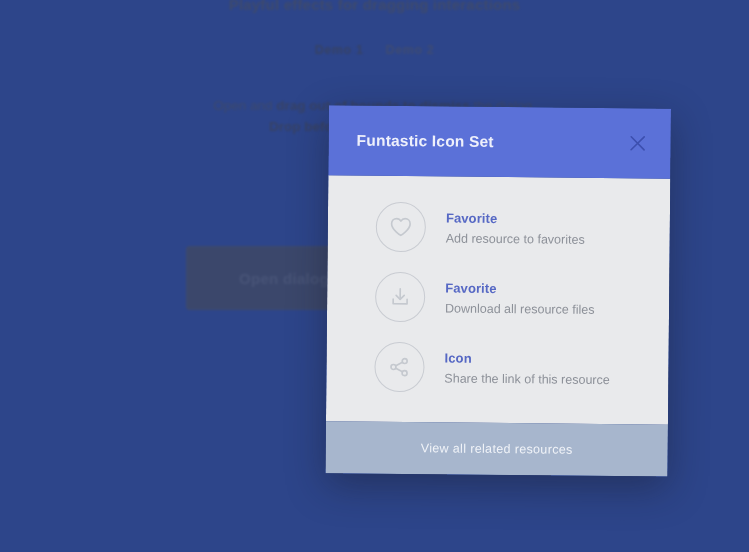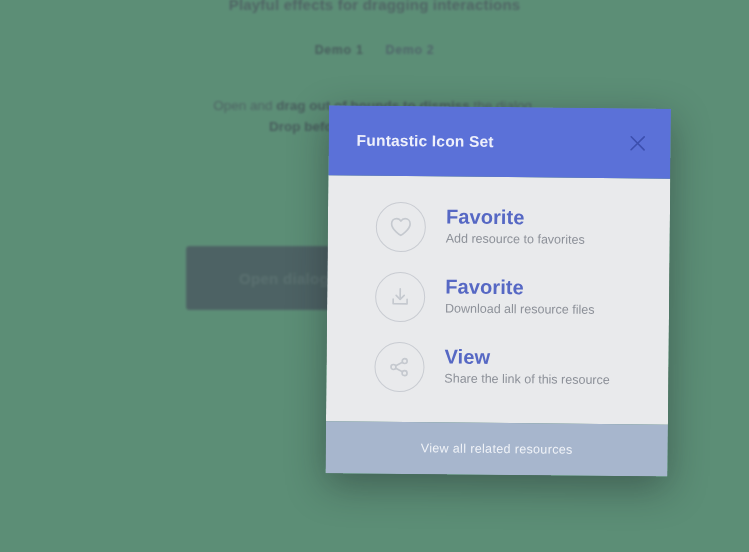--- a/index.html
+++ b/index.html
@@ -13,21 +13,21 @@
     font-family: "Liberation Sans", sans-serif;
     background: #474b58;
   }
 
   
   #page-root {
     position: absolute;
     inset: 0;
     width: 749px;
     height: 552px;
-    background: #86efac;
+    background: #1d4ed8;
   }
 
   .bg-content {
     position: absolute;
     left: 0;
     top: 0;
     width: 749px;
     height: 552px;
     filter: blur(1.1px);
     opacity: 0.62;
@@ -164,21 +164,21 @@
     justify-content: center;
     background: transparent;
   }
   .dlg-icon svg { display: block; }
   .dlg-text {
     margin-left: 20px;
     min-width: 0;
   }
   .dlg-label {
     color: #5668c4;
-    font-size: 20px;
+    font-size: 13px;
     font-weight: 700;
     line-height: 18px;
     letter-spacing: 0.1px;
   }
   .dlg-desc {
     color: #8d9199;
     font-size: 12.5px;
     line-height: 18px;
     margin-top: 2px;
     white-space: nowrap;
@@ -268,21 +268,21 @@
       <div class="dlg-item">
         <span class="dlg-icon">
           <svg width="22" height="22" viewBox="0 0 24 24" aria-hidden="true">
             <circle cx="17.6" cy="5.4" r="2.7" fill="none" stroke="#c5c9cf" stroke-width="1.8"></circle>
             <circle cx="17.6" cy="18.6" r="2.7" fill="none" stroke="#c5c9cf" stroke-width="1.8"></circle>
             <circle cx="5.4" cy="12" r="2.7" fill="none" stroke="#c5c9cf" stroke-width="1.8"></circle>
             <path d="M7.9 10.7 L15.2 6.8 M7.9 13.3 L15.2 17.2" stroke="#c5c9cf" stroke-width="1.8" stroke-linecap="round" fill="none"></path>
           </svg>
         </span>
         <span class="dlg-text">
-          <span class="dlg-label">View</span>
+          <span class="dlg-label">Icon</span>
           <span class="dlg-desc" style="display:block">Share the link of this resource</span>
         </span>
       </div>
 
     </div>
 
     <div class="dialog-footer">
       <span class="footer-label">View all related resources</span>
     </div>
 

